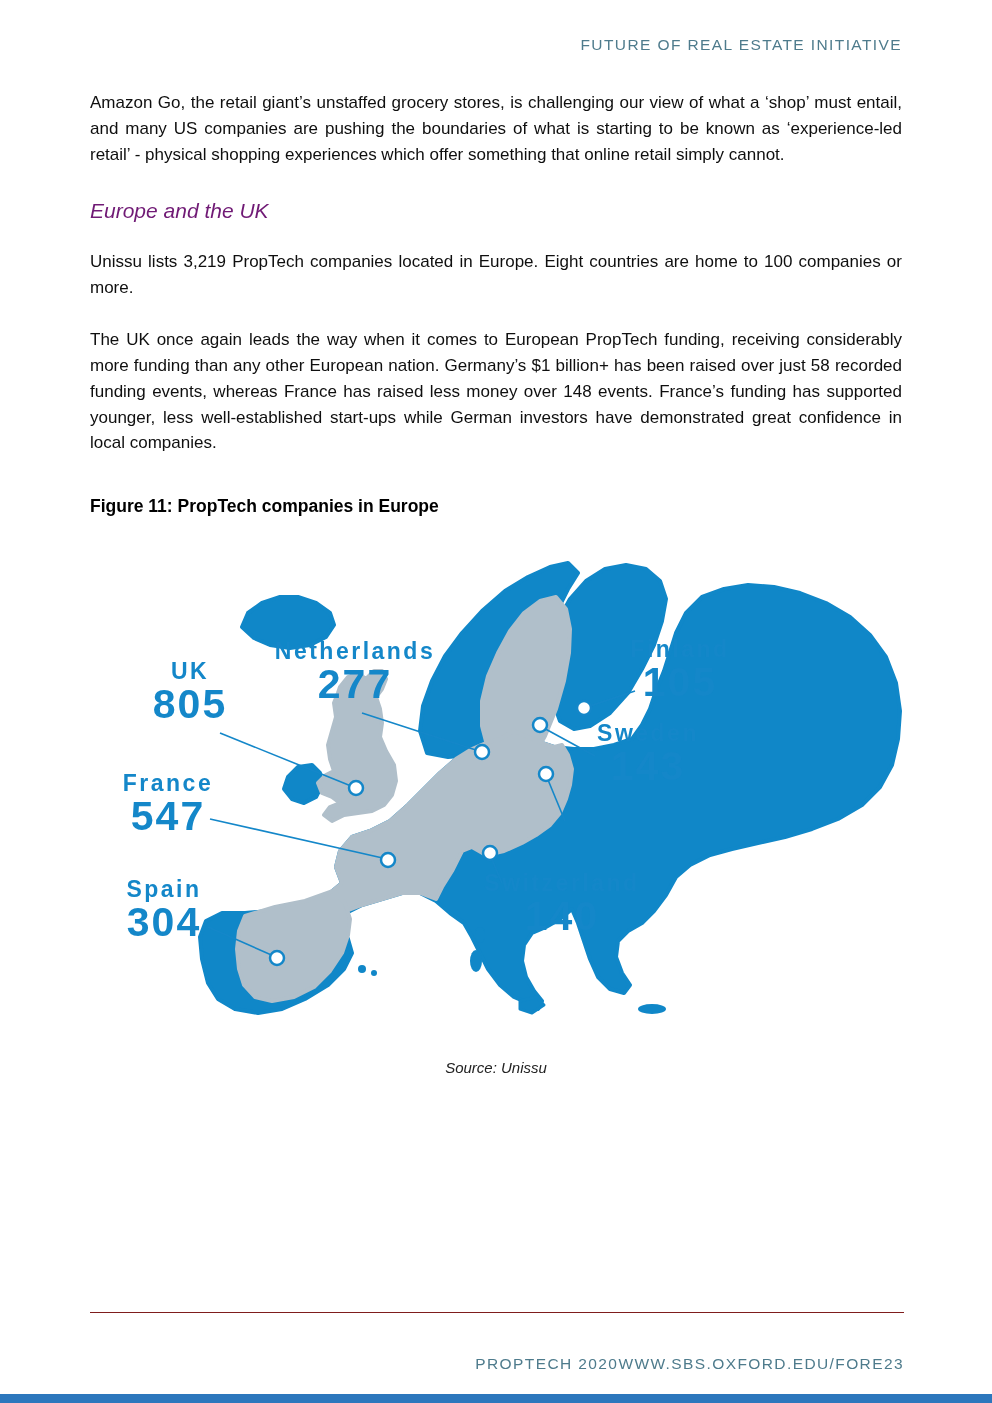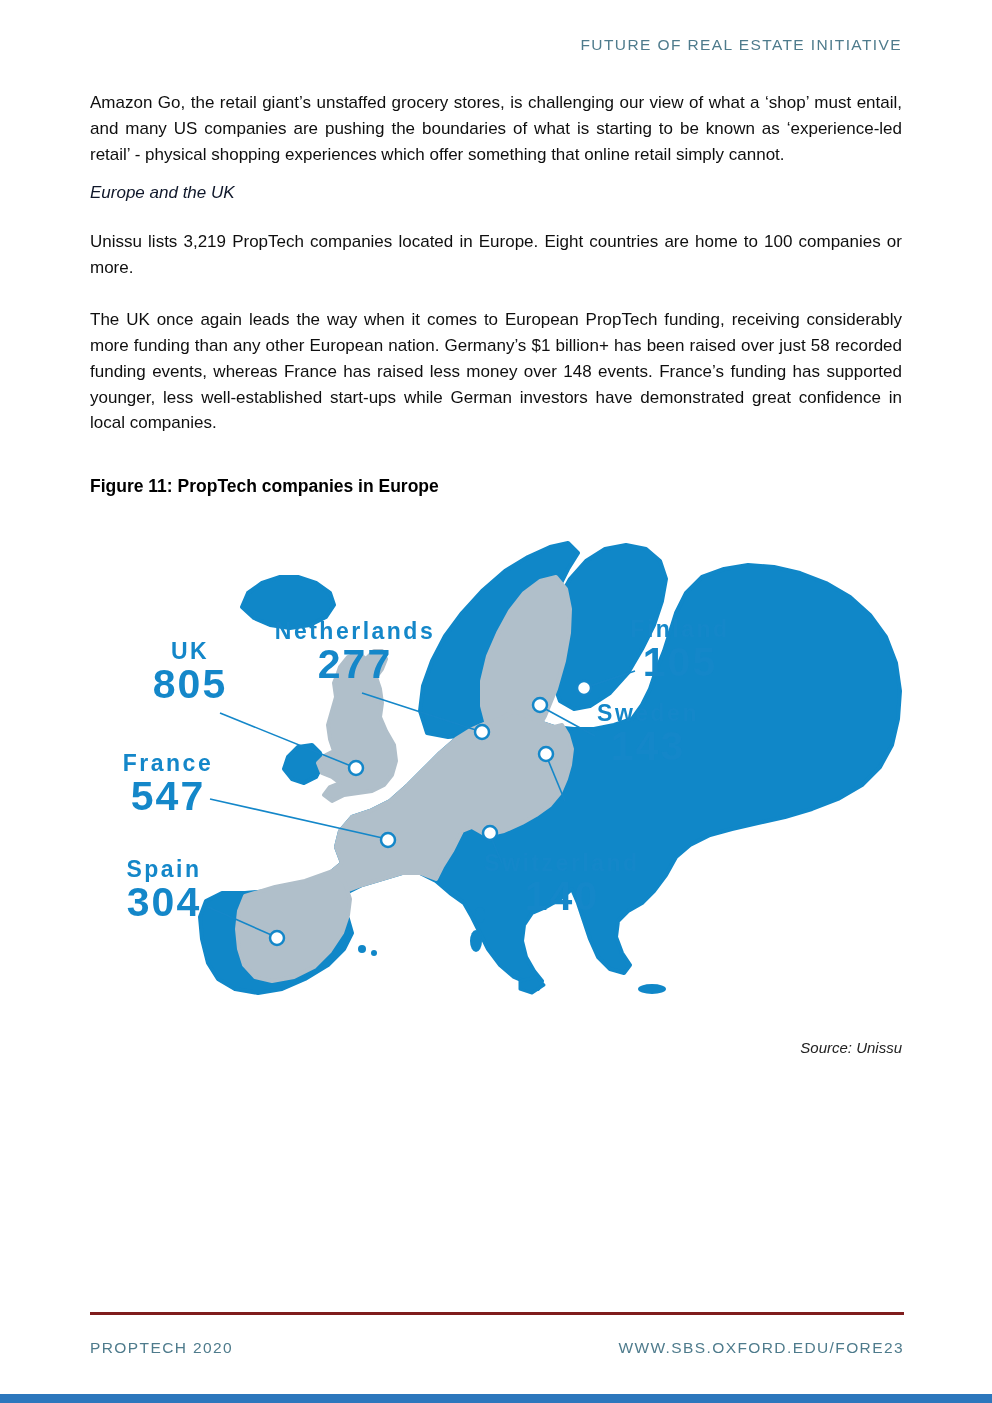--- a/index.html
+++ b/index.html
@@ -13,40 +13,40 @@
     padding-top:36px; text-align:right;
     color:#4e7b8c; font-size:15.5px; letter-spacing:1.4px;
   }
 
   .para {
     margin:0; margin-top:26px; font-size:17px; line-height:1.52;
     text-align:justify; color:#0f0f0f;
   }
   .para.first { margin-top:36px; }
 
-  .subhead { margin-top:16px; font-style:italic; font-size:17px; color:#0f172a; }
+  .subhead { margin-top:32px; font-style:italic; font-size:21px; color:#701a75; }
 
   .figure-title { margin-top:40px; font-weight:bold; font-size:17.5px; color:#000; }
 
   .figure-map { position:relative; width:816px; height:512px; margin-top:24px; }
   .figure-map svg { position:absolute; left:0; top:0; }
 
   .map-label {
     position:absolute; transform:translateX(-50%); text-align:center;
     color:#1487c9; font-weight:bold; white-space:nowrap; line-height:1.05;
   }
   .ml-name  { font-size:23px; letter-spacing:2.5px; }
   .ml-value { font-size:41px; letter-spacing:2px; }
 
-  .source { text-align:right; font-style:italic; font-size:15px; color:#222; margin-top:6px; }
+  .source { text-align:center; font-style:italic; font-size:15px; color:#222; margin-top:6px; }
 
   .footer {
     position:absolute; left:90px; right:88px; top:1312px;
-    border-top:3px solid #7f1d1d; padding-top:24px;
-    display:flex; justify-content:space-between;
+    border-top:1px solid #7f1d1d; padding-top:42px;
+    display:flex; justify-content:flex-end;
     color:#4e7b8c; font-size:15.5px; letter-spacing:1.4px;
   }
   .footer-right { display:flex; }
 
   .bottom-bar { position:absolute; left:0; bottom:0; width:100%; height:9px; background:#2c77bd; }
 </style>
 </head>
 <body>
 
 <div class="content">

